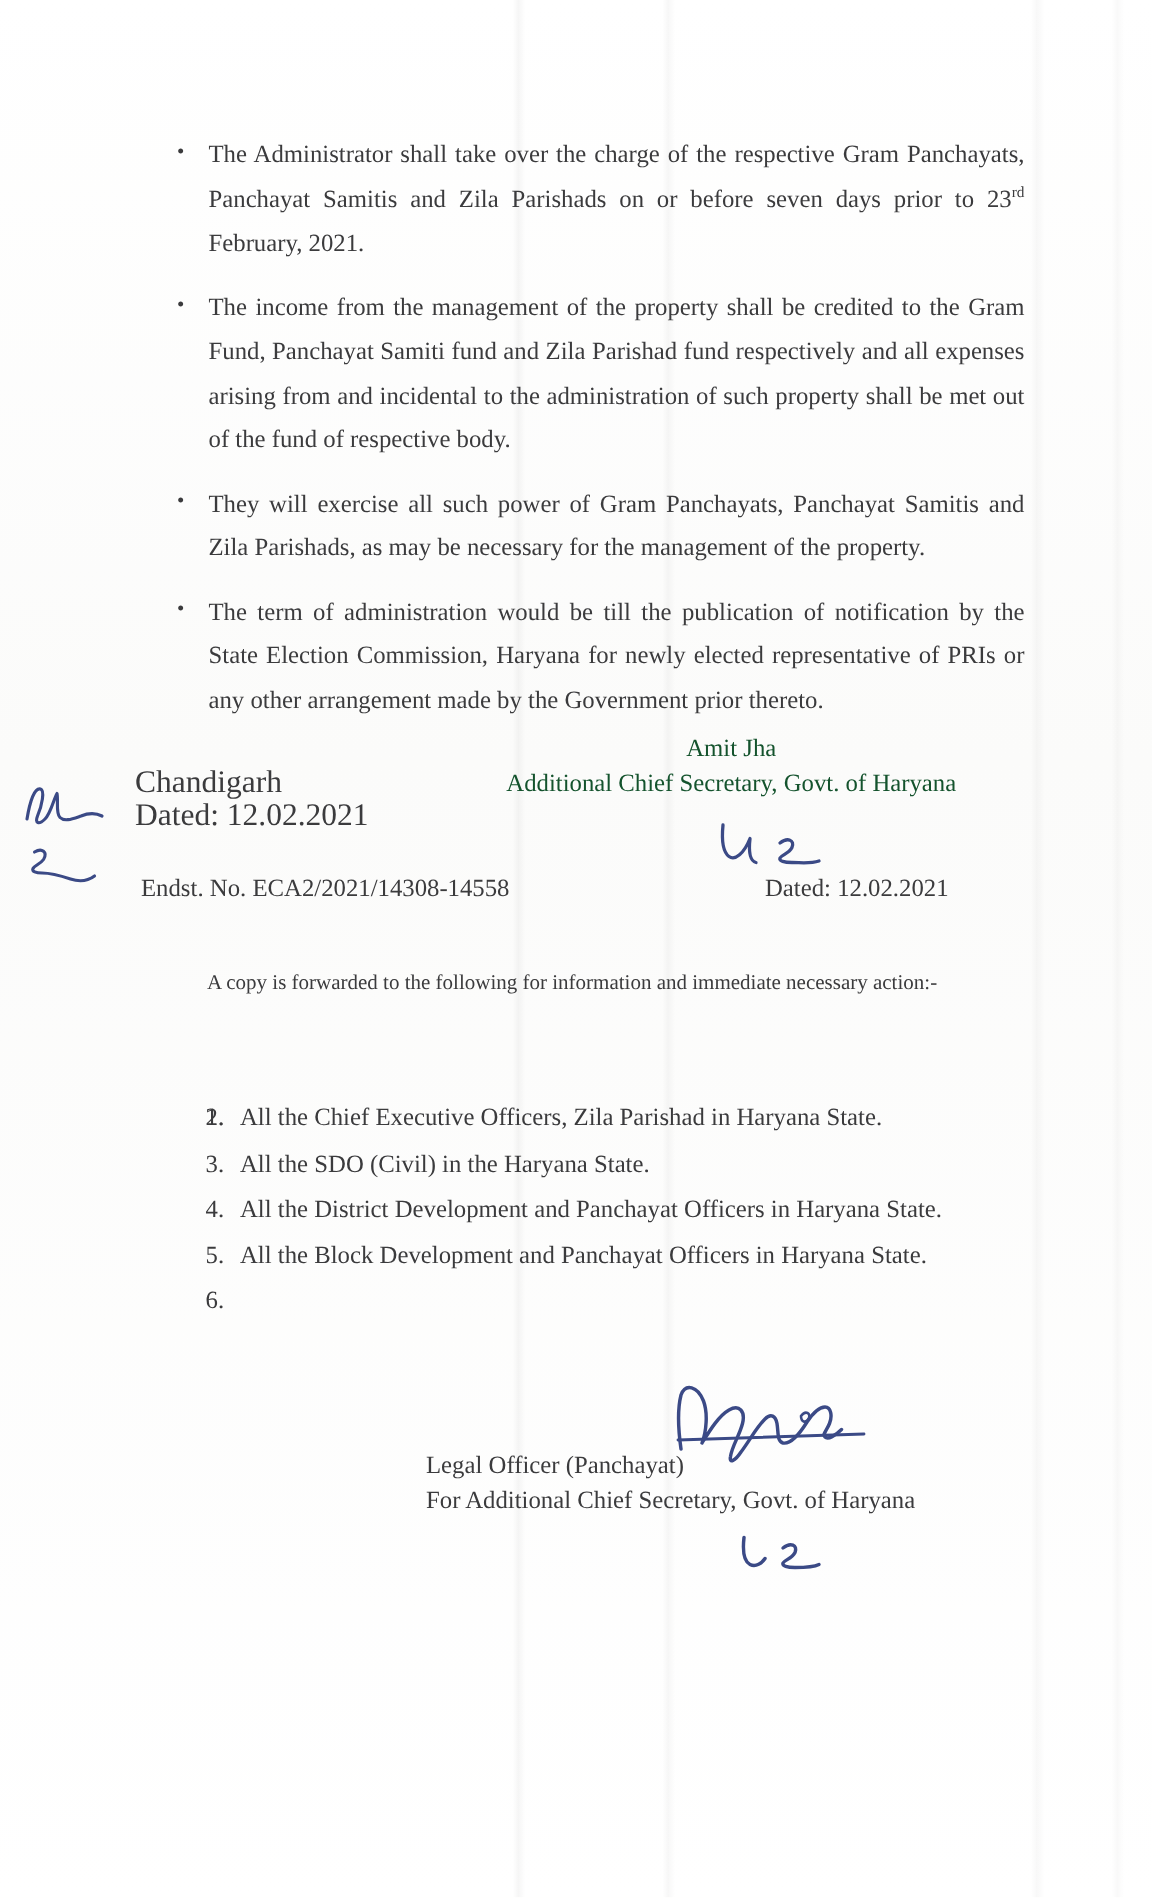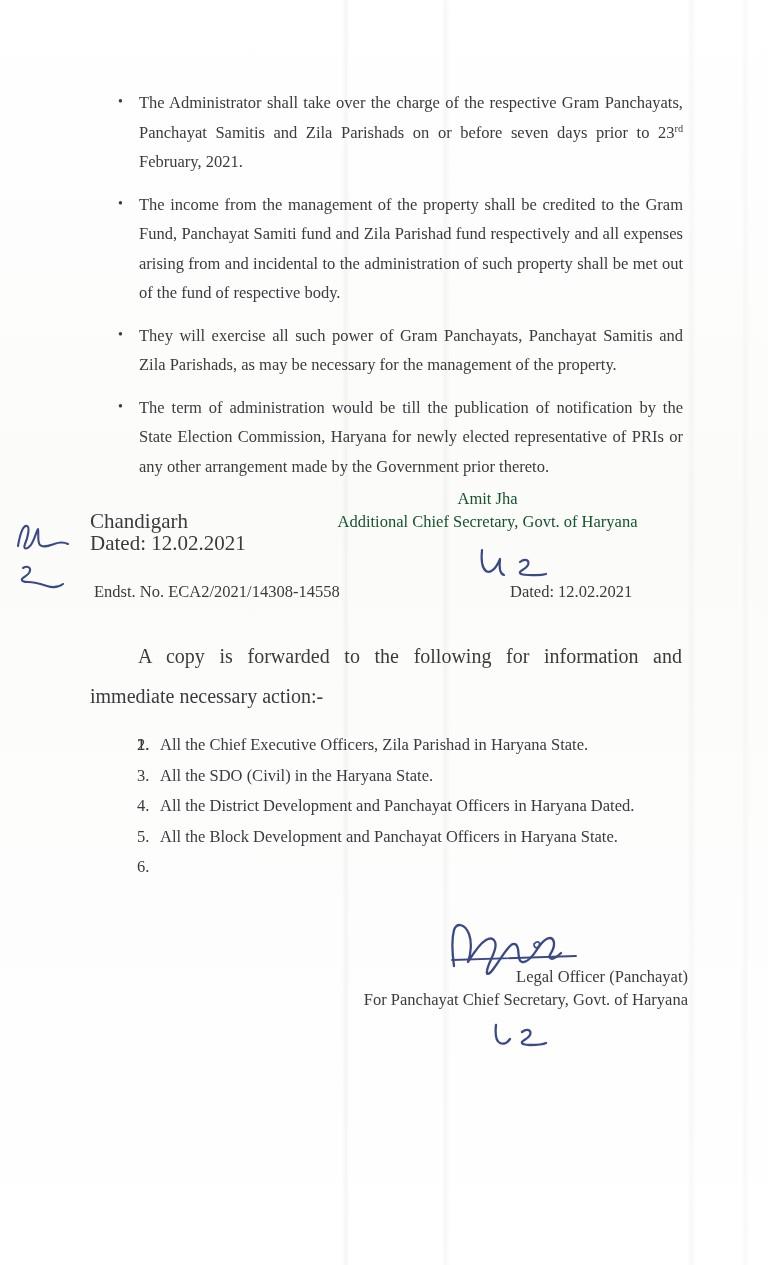--- a/index.html
+++ b/index.html
@@ -110,21 +110,21 @@
   }
   .endst-no { position: absolute; left: 4px; top: 0; }
   .endst-date { position: absolute; left: 420px; top: 0; }
 
   
   .forward-para {
     position: absolute;
     left: 90px;
     top: 636px;
     width: 592px;
-    font-size: 20px;
+    font-size: 14px;
     line-height: 40px;
     text-align: justify;
     text-indent: 48px;
     color: #3b3b3d;
   }
 
   
   .num-list {
     position: absolute;
     left: 137px;
@@ -144,21 +144,21 @@
     left: 0;
     top: 0;
   }
 
   
   .sig2 {
     position: absolute;
     left: 284px;
     top: 966px;
     width: 404px;
-    text-align: right;
+    text-align: left;
     font-size: 16.5px;
     line-height: 22.5px;
     color: #3b3b3d;
   }
 
   
   .ink {
     position: absolute;
     z-index: 6;
     pointer-events: none;
@@ -203,28 +203,28 @@
       <span class="endst-no">Endst. No. ECA2/2021/14308-14558</span>
       <span class="endst-date">Dated: 12.02.2021</span>
     </div>
 
     <div class="forward-para">A copy is forwarded to the following for information and immediate necessary action:-</div>
 
     <div class="num-list">
       <div class="num-item"><span class="num">1.</span></div>
       <div class="num-item"><span class="num">2.</span><span>All the Chief Executive Officers, Zila Parishad in Haryana State.</span></div>
       <div class="num-item"><span class="num">3.</span><span>All the SDO (Civil) in the Haryana State.</span></div>
-      <div class="num-item"><span class="num">4.</span><span>All the District Development and Panchayat Officers in Haryana Dated.</span></div>
+      <div class="num-item"><span class="num">4.</span><span>All the District Development and Panchayat Officers in Haryana State.</span></div>
       <div class="num-item"><span class="num">5.</span><span>All the Block Development and Panchayat Officers in Haryana State.</span></div>
       <div class="num-item"><span class="num">6.</span></div>
     </div>
 
     <div class="sig2">
       <div>Legal Officer (Panchayat)</div>
-      <div>For Panchayat Chief Secretary, Govt. of Haryana</div>
+      <div>For Additional Chief Secretary, Govt. of Haryana</div>
     </div>
 
   </div>
 
   <div class="ink ink-margin-1">
     <svg width="58" height="34" viewBox="0 0 58 34">
       <path d="M4 26 C6 14, 9 5, 13 6 C16 7, 14 17, 11 24 C9 29, 12 30, 16 26 C20 22, 22 12, 24 9 C25 14, 23 22, 26 25 C29 28, 34 26, 40 24 C45 22, 50 22, 54 24" stroke-width="2.1"></path>
     </svg>
   </div>
 

